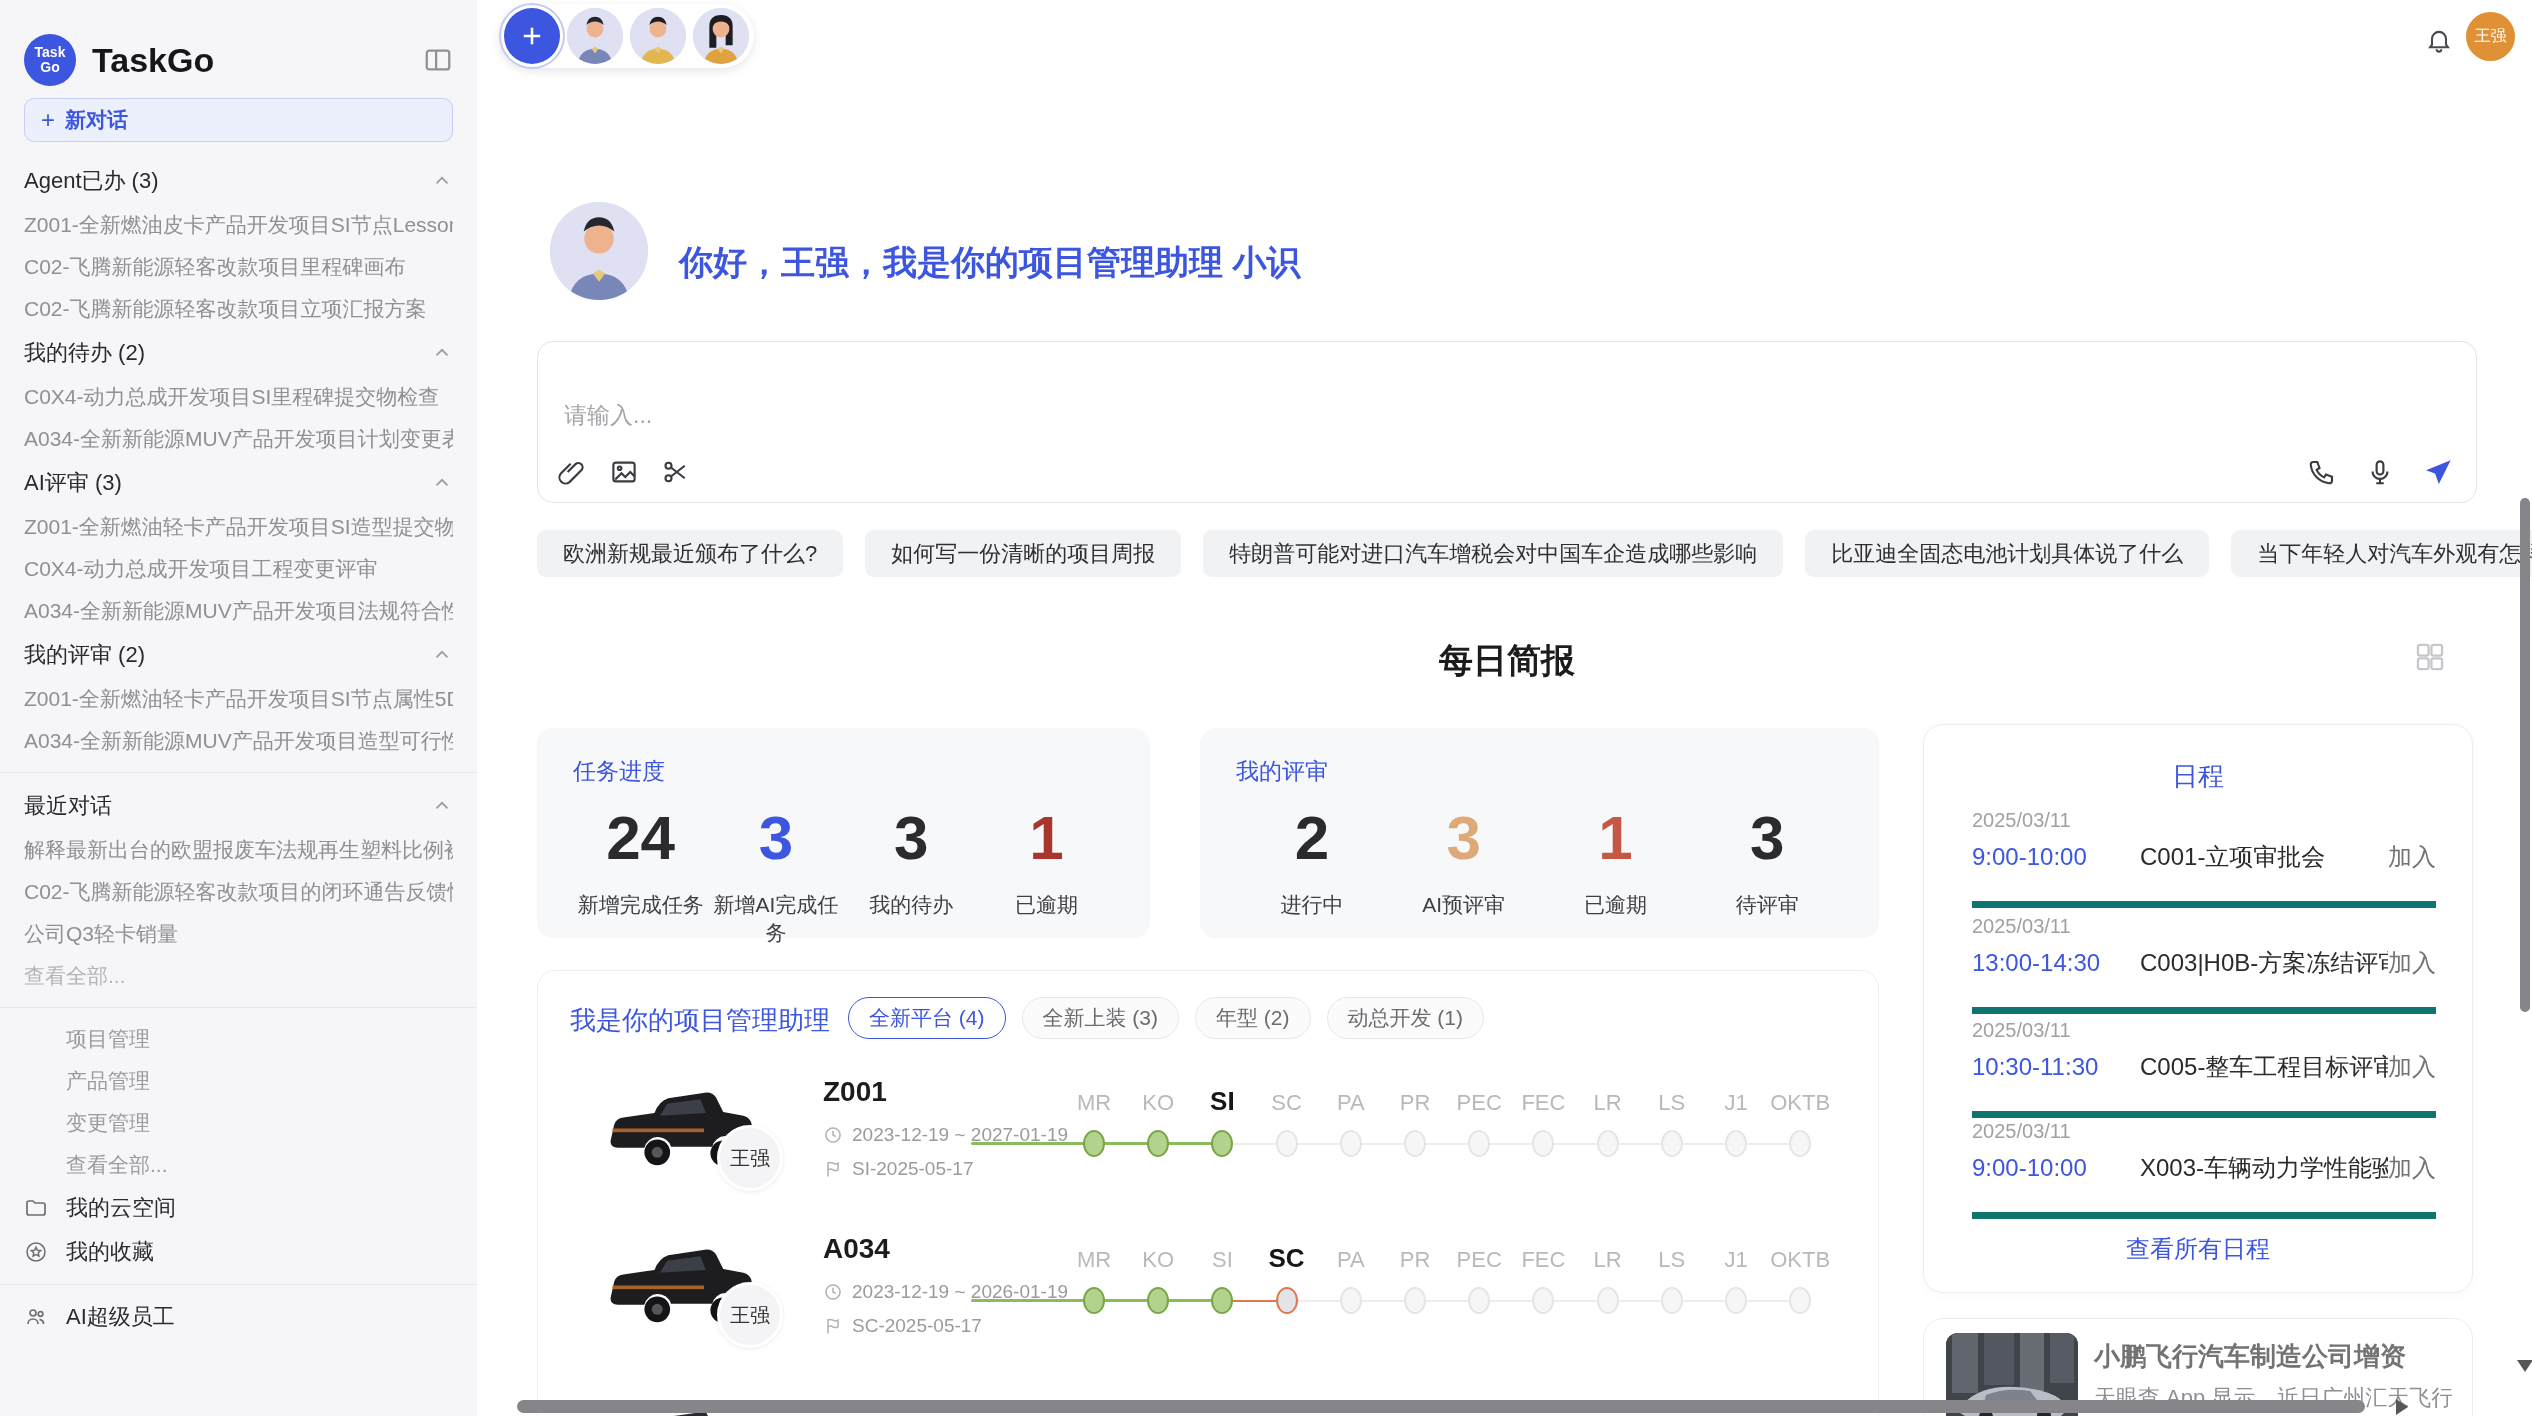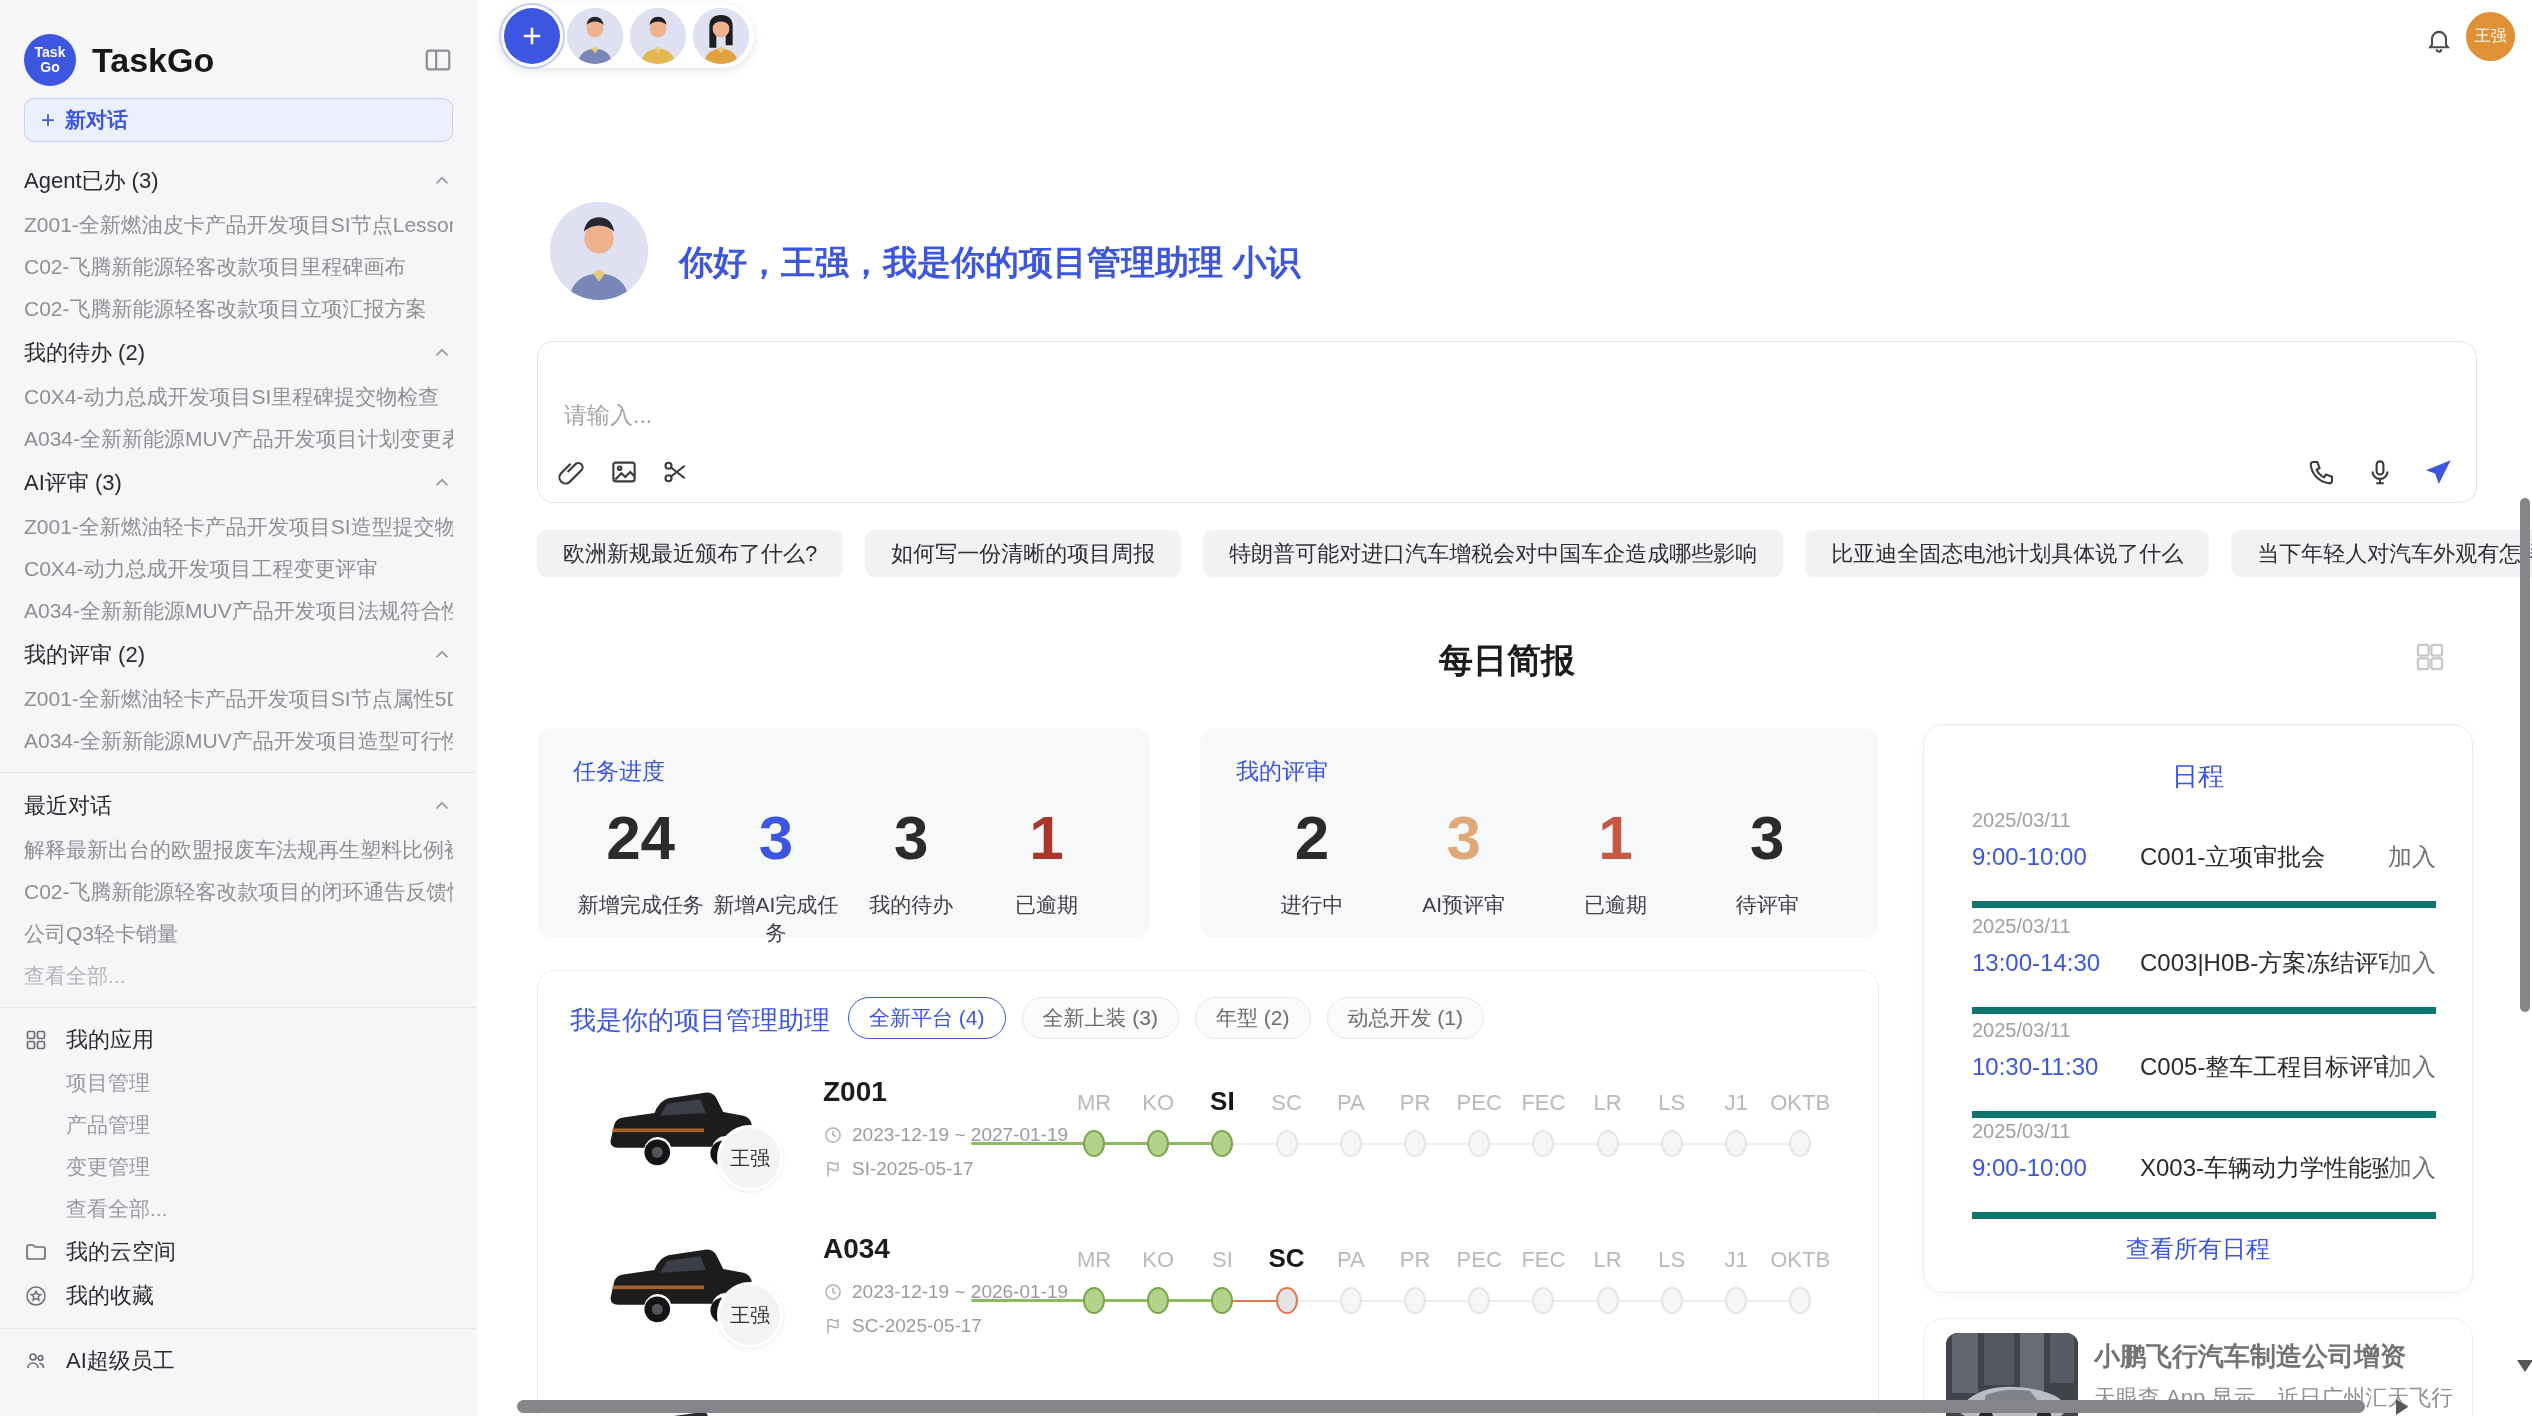--- a/index.html
+++ b/index.html
@@ -190,31 +190,20 @@
               <path d="M6 14.5l6-6 6 6"></path>
             </svg>
           </span>
         </div>
         <div class="side-item">解释最新出台的欧盟报废车法规再生塑料比例被调至15%...</div>
         <div class="side-item">C02-飞腾新能源轻客改款项目的闭环通告反馈情况</div>
         <div class="side-item">公司Q3轻卡销量</div>
         <div class="side-item muted">查看全部...</div>
       </div>
     <hr class="side-divider">
-    <div class="side-app-row">
-      <span class="icn">
-        <svg width="24" height="24" viewBox="0 0 24 24" fill="none" stroke="currentColor" stroke-width="1.7">
-          <rect x="3.5" y="3.5" width="7" height="7" rx="1.5"></rect>
-            <rect x="13.5" y="3.5" width="7" height="7" rx="1.5"></rect>
-          <rect x="3.5" y="13.5" width="7" height="7" rx="1.5"></rect>
-            <rect x="13.5" y="13.5" width="7" height="7" rx="1.5"></rect>
-        </svg>
-      </span>
-      <span>我的应用</span>
-    </div>
     <div id="app-children">
         <div class="side-child">项目管理</div>
         <div class="side-child">产品管理</div>
         <div class="side-child">变更管理</div>
         <div class="side-child">查看全部...</div>
       </div>
     <div id="quick-links">
         <div class="side-app-row">
           <span class="icn">
             <svg width="24" height="24" viewBox="0 0 24 24" fill="none" stroke="currentColor" stroke-width="1.7">

